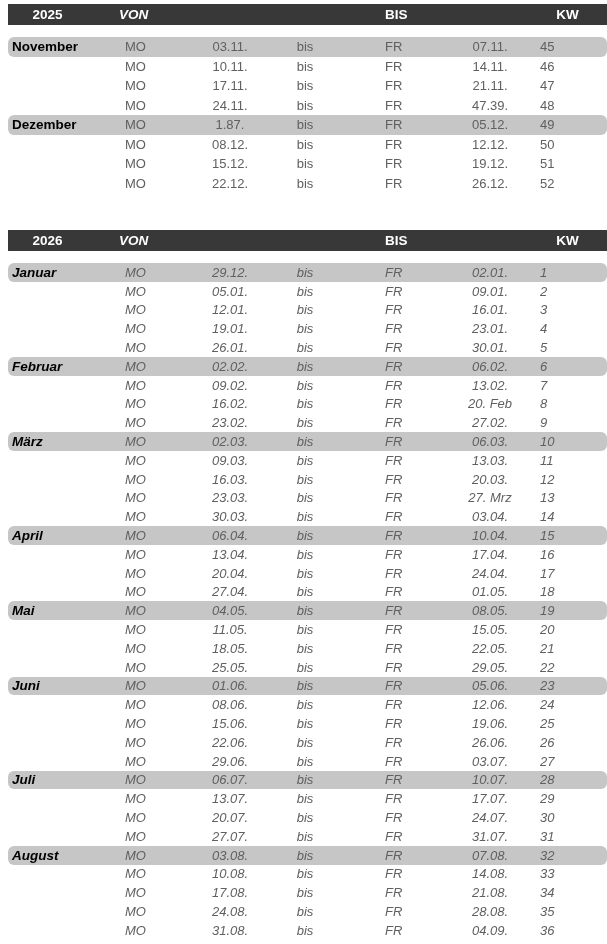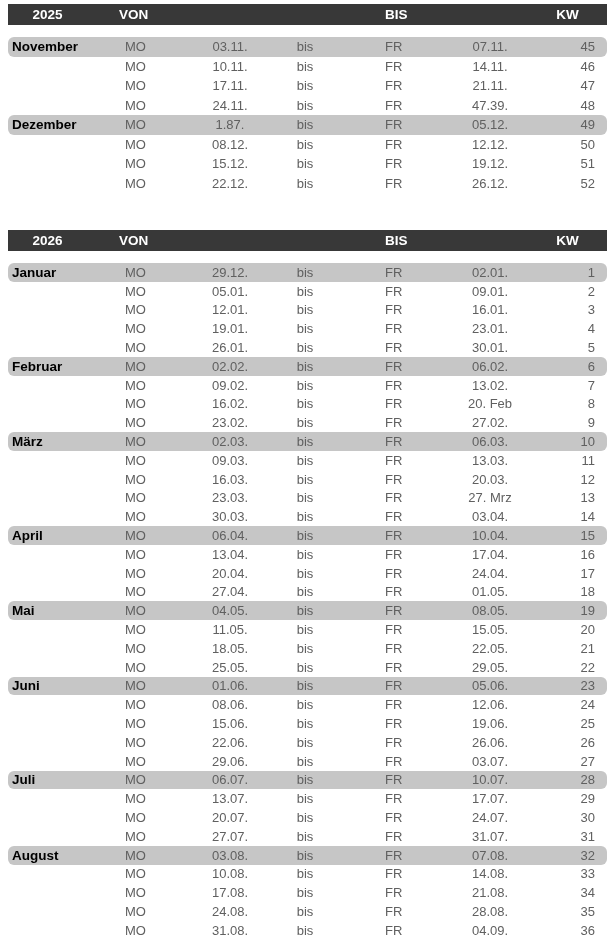--- a/index.html
+++ b/index.html
@@ -35,49 +35,49 @@
     height: 21px;
     background: var(--header-bg);
     color: var(--header-text);
     font-weight: bold;
     font-size: 13.5px;
     display: grid;
     grid-template-columns: var(--cols);
     align-items: center;
   }
   .hdr-year  { grid-column: 1; text-align: center; padding-right: 28px; }
-  .hdr-von   { grid-column: 2; padding-left: 4px; }
+  .hdr-von   { grid-column: 2; padding-left: 4px; font-style: italic; }
   .hdr-bis   { grid-column: 5; padding-left: 45px; }
   .hdr-kw    { grid-column: 7; text-align: center; padding-right: 12px; }
   .rows-gap { height: 12px; }
   .row {
     display: grid;
     grid-template-columns: var(--cols);
     align-items: center;
     font-size: 13px;
     color: var(--data-text);
     border-radius: 6px;
   }
   .section.first  .row { height: 19.5px; }
-  .section.second .row { height: 18.8px; }
+  .section.second .row { height: 18.8px; font-style: italic; }
   .row.shaded { background: var(--band-bg); }
   .cell-month {
     font-weight: bold;
     color: var(--month-text);
     font-size: 13.5px;
     padding-left: 4px;
     white-space: nowrap;
     overflow: hidden;
   }
   .cell-day-from  { padding-left: 10px; }
   .cell-date-from { text-align: center; }
   .cell-connector { text-align: center; }
   .cell-day-to    { padding-left: 45px; }
   .cell-date-to   { text-align: center; }
-  .cell-kw        { text-align: right; padding-right: 12px; }
+  .cell-kw        { text-align: left; padding-right: 12px; }
 </style>
 </head>
 <body>
 
 <div class="page">
 
   <div class="section first">
     <div class="header-bar">
       <span class="hdr-year">2025</span>
       <span class="hdr-von">VON</span>

